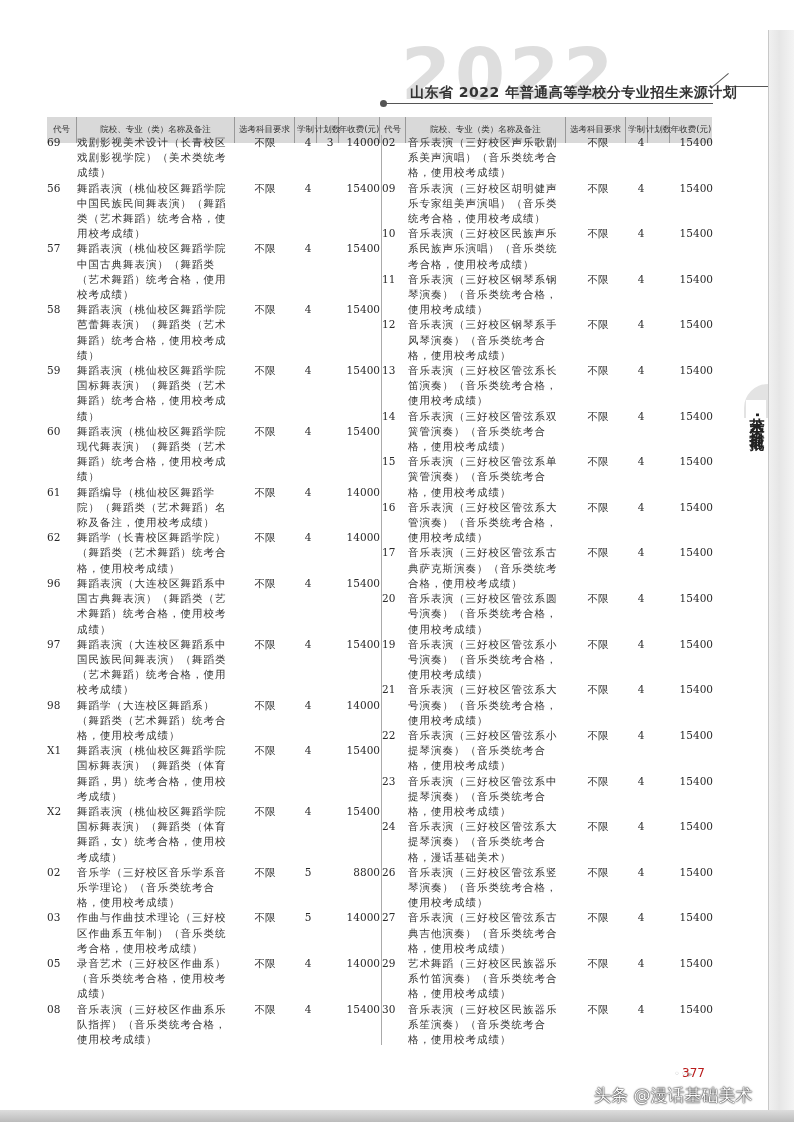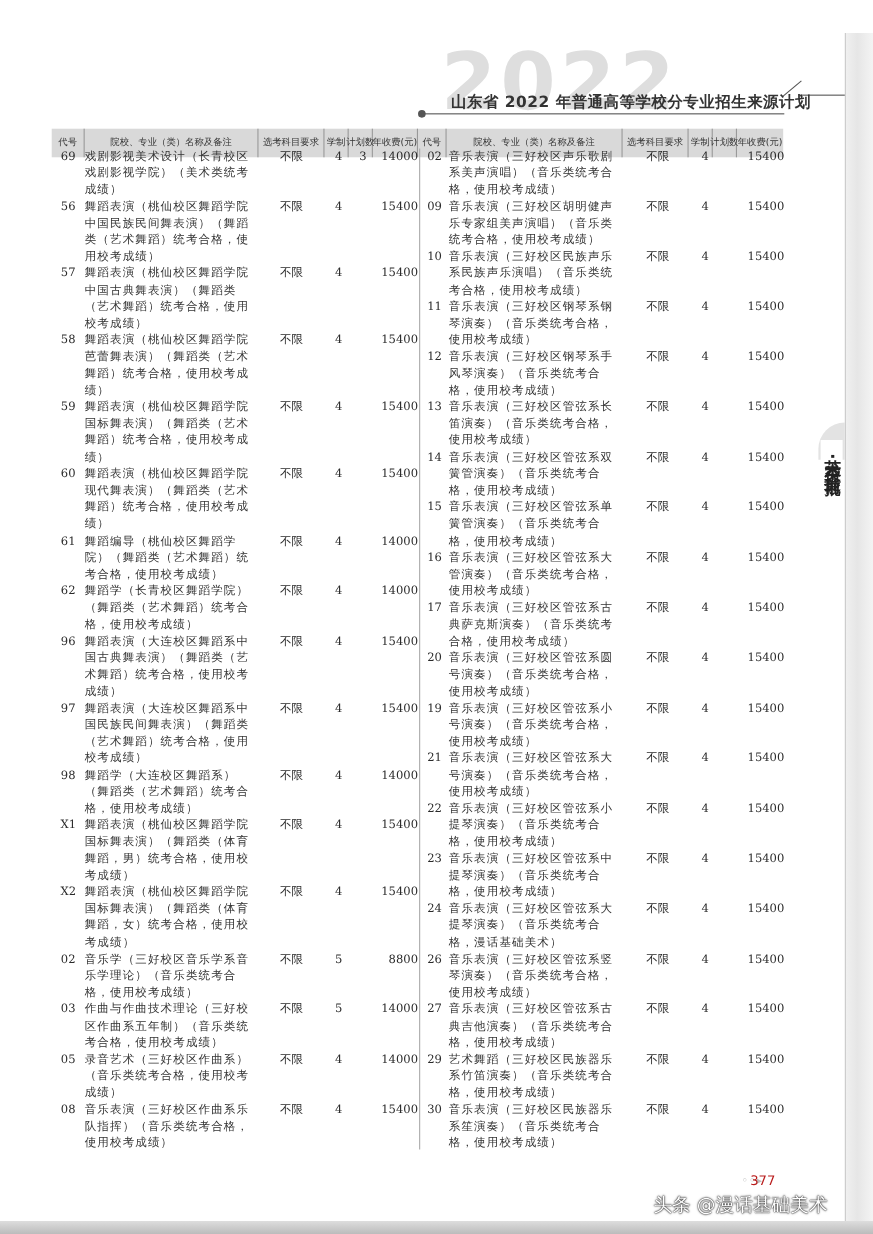--- a/index.html
+++ b/index.html
@@ -20,21 +20,21 @@
   .header-tail { position: absolute; left: 728px; top: 86px; width: 40px; height: 1px; background: #555; }
 
   .table-head { position: absolute; top: 117px; left: 47px; width: 665px; height: 26px; background: #d9d9d9;
     display: flex; font-family: "DejaVu Sans", sans-serif; font-size: 8.5px; color: #333; }
   .table-head .th { display: flex; align-items: center; justify-content: center; border-right: 1px solid #999; box-sizing: border-box; white-space: nowrap; }
 
   .col { position: absolute; top: 135px; }
   .col-left { left: 47px; width: 333px; }
   .col-right { left: 381px; width: 331px; border-left: 1px solid #aaa; height: 910px; }
   .row { display: flex; font-size: 10.5px; line-height: 15.2px; }
-  .c-code { width: 30px; text-align: center; flex: none; }
+  .c-code { width: 30px; flex: none; }
   .c-name { width: 158px; flex: none; letter-spacing: 1px; color: #333; }
   .c-req { width: 60px; text-align: center; flex: none; }
   .c-years { width: 26px; text-align: center; flex: none; }
   .c-plan { width: 18px; text-align: center; flex: none; }
   .c-fee { width: 41px; text-align: right; flex: none; }
   .col-right .c-code { width: 26px; }
   .col-right .c-name { width: 160px; }
 
   .side-tab { position: absolute; left: 746px; top: 400px; width: 20px; background: #fff;
     font-family: "DejaVu Sans", sans-serif; font-weight: bold; font-size: 15px; color: #222;
@@ -118,21 +118,21 @@
     <div class="row">
       <div class="c-code">60</div>
       <div class="c-name">舞蹈表演（桃仙校区舞蹈学院现代舞表演）（舞蹈类（艺术舞蹈）统考合格，使用校考成绩）</div>
       <div class="c-req">不限</div>
       <div class="c-years">4</div>
       <div class="c-plan"></div>
       <div class="c-fee">15400</div>
     </div>
     <div class="row">
       <div class="c-code">61</div>
-      <div class="c-name">舞蹈编导（桃仙校区舞蹈学院）（舞蹈类（艺术舞蹈）统考合格，使用校考成绩）</div>
+      <div class="c-name">舞蹈编导（桃仙校区舞蹈学院）（舞蹈类（艺术舞蹈）名称及备注，使用校考成绩）</div>
       <div class="c-req">不限</div>
       <div class="c-years">4</div>
       <div class="c-plan"></div>
       <div class="c-fee">14000</div>
     </div>
     <div class="row">
       <div class="c-code">62</div>
       <div class="c-name">舞蹈学（长青校区舞蹈学院）（舞蹈类（艺术舞蹈）统考合格，使用校考成绩）</div>
       <div class="c-req">不限</div>
       <div class="c-years">4</div>

